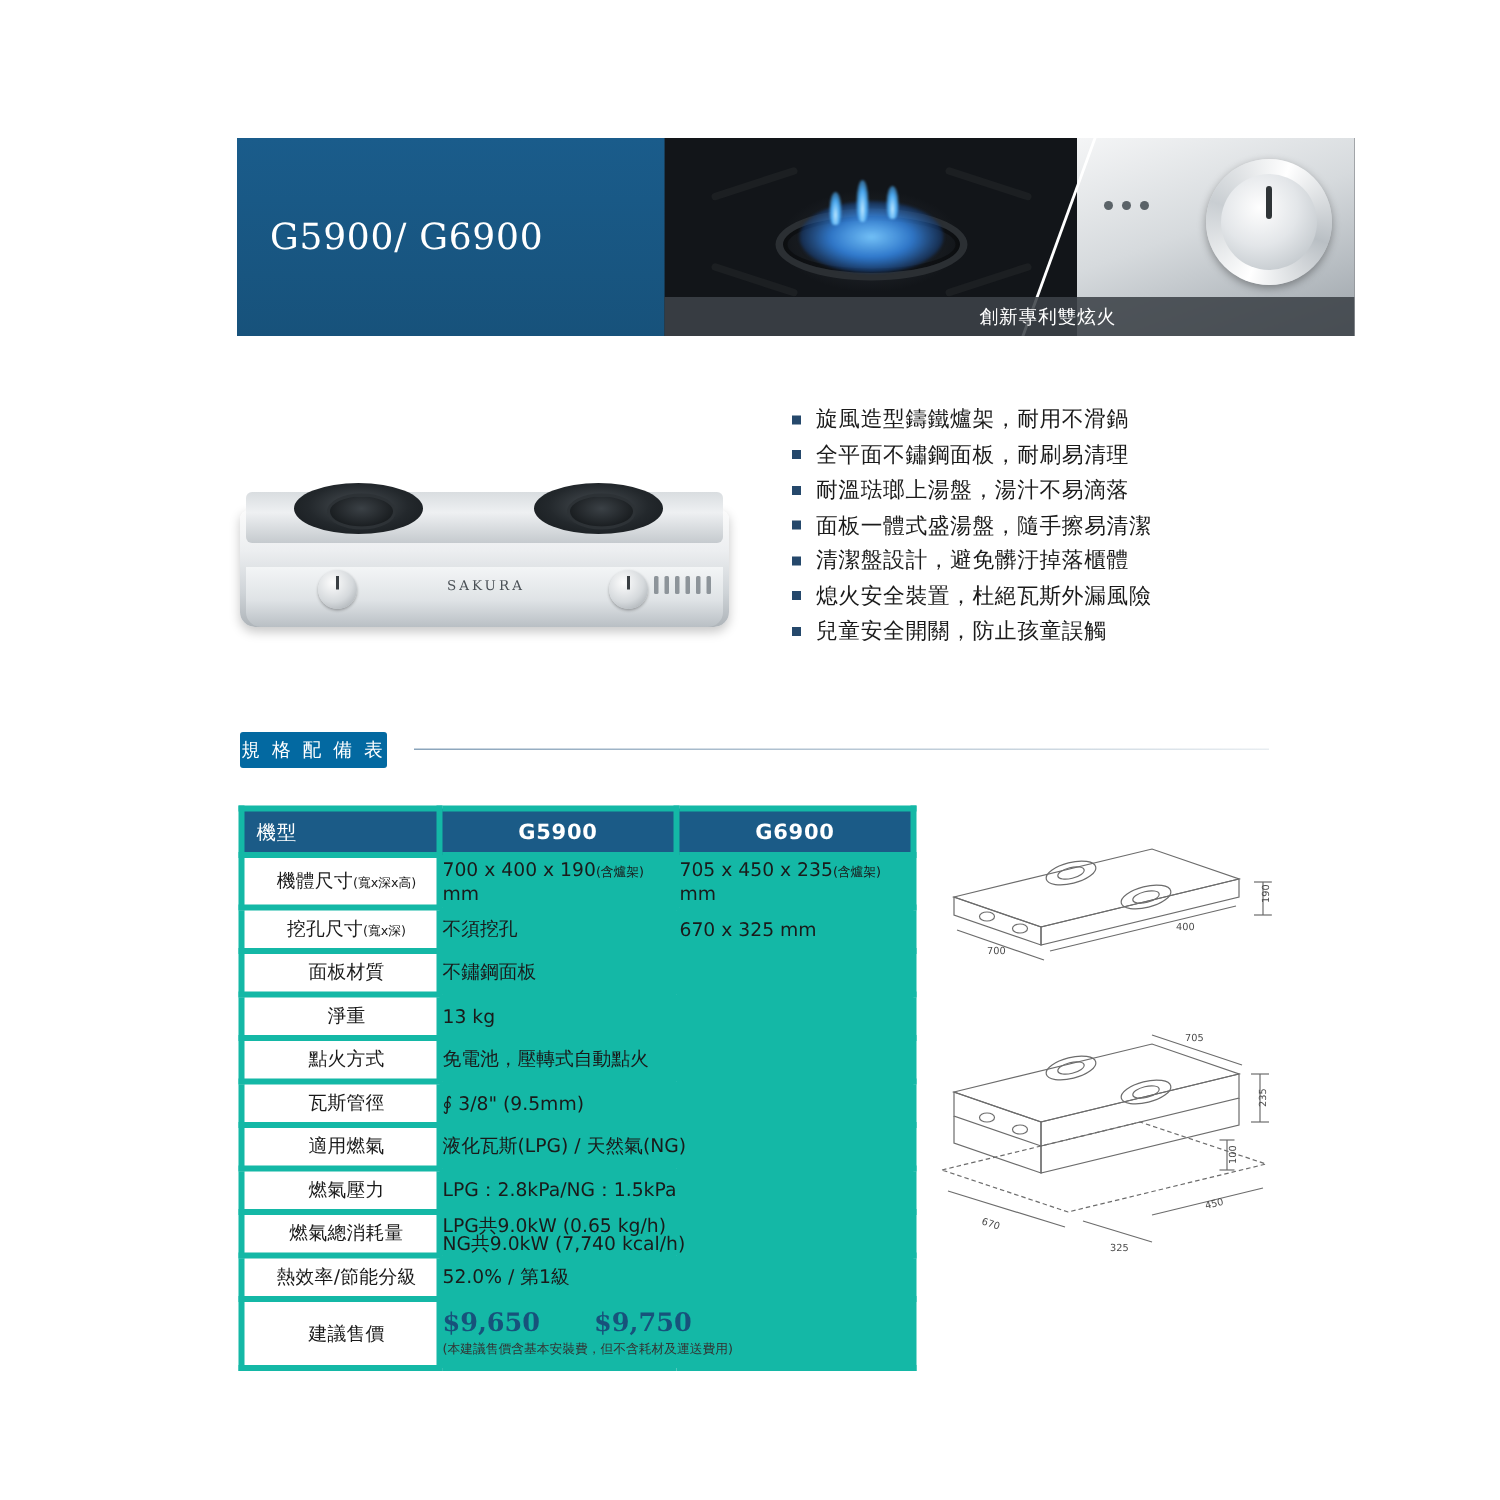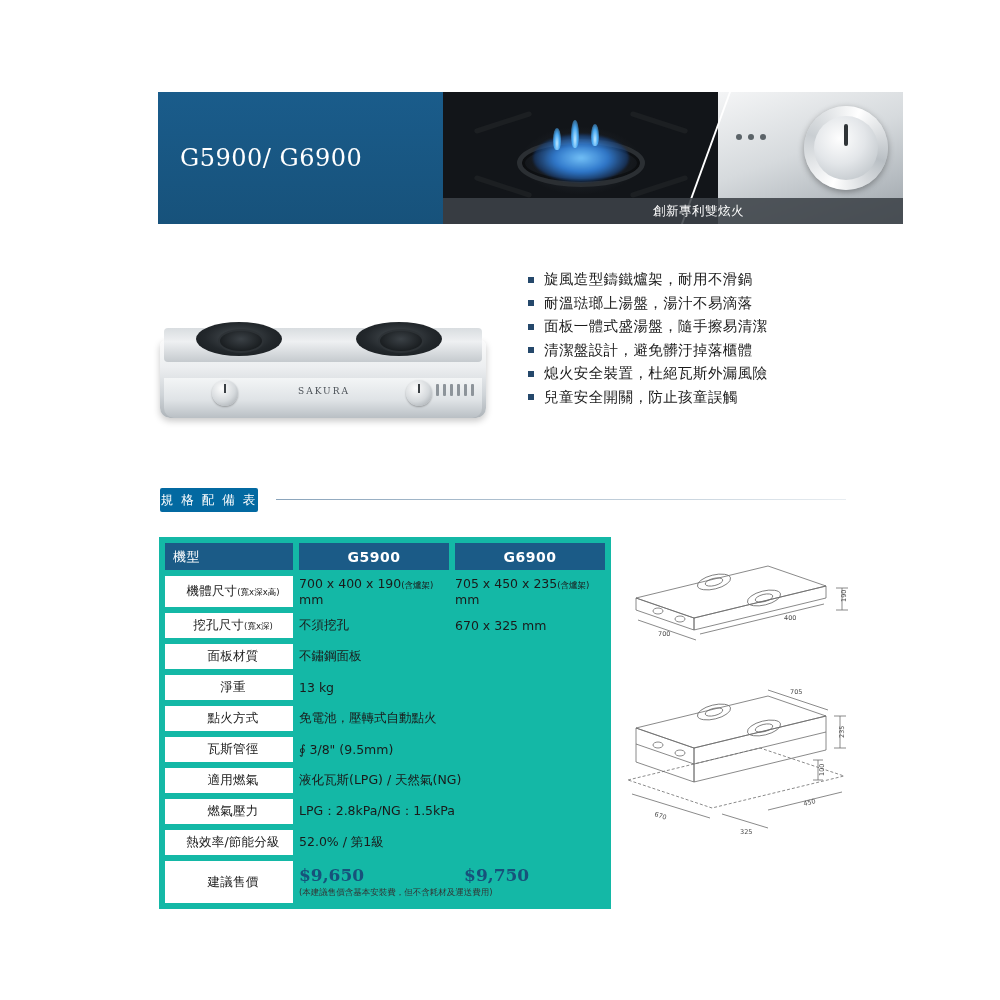--- a/index.html
+++ b/index.html
@@ -299,21 +299,21 @@
   
   .spec-table {
     position: absolute;
     left: 159px;
     top: 537px;
     width: 452px;
     border-collapse: collapse;
     font-size: 12.5px;
   }
   .spec-table td, .spec-table th {
-    border: 6px solid #14b8a6;
+    border: 4px solid #14b8a6;
     padding: 0;
     height: 25px;
     vertical-align: middle;
   }
   .th-row th {
     background: #1b5b87;
     color: #fff;
     font-weight: bold;
     font-size: 14px;
     height: 27px;
@@ -432,20 +432,24 @@
     </div>
   </div>
 
   <div class="features">
     <div class="feature-row">
       <span class="bullet"></span>
       <span class="feature-text">旋風造型鑄鐵爐架，耐用不滑鍋</span>
     </div>
     <div class="feature-row">
       <span class="bullet"></span>
+      <span class="feature-text">全平面不鏽鋼面板，耐刷易清理</span>
+    </div>
+    <div class="feature-row">
+      <span class="bullet"></span>
       <span class="feature-text">耐溫琺瑯上湯盤，湯汁不易滴落</span>
     </div>
     <div class="feature-row">
       <span class="bullet"></span>
       <span class="feature-text">面板一體式盛湯盤，隨手擦易清潔</span>
     </div>
     <div class="feature-row">
       <span class="bullet"></span>
       <span class="feature-text">清潔盤設計，避免髒汙掉落櫃體</span>
     </div>
@@ -505,30 +509,37 @@
     <tr>
       <td class="label-col">適用燃氣</td>
       <td class="val" colspan="2">液化瓦斯(LPG) / 天然氣(NG)</td>
     </tr>
 
     <tr>
       <td class="label-col">燃氣壓力</td>
       <td class="val" colspan="2">LPG：2.8kPa/NG：1.5kPa</td>
     </tr>
 
+    <tr>
+      <td class="label-col">燃氣總消耗量</td>
+      <td class="val small-2" colspan="2">
+        <div>LPG共9.0kW (0.65 kg/h)</div>
+        <div>NG共9.0kW (7,740 kcal/h)</div>
+      </td>
+    </tr>
 
     <tr>
       <td class="label-col">熱效率/節能分級</td>
       <td class="val" colspan="2">52.0% / 第1級</td>
     </tr>
 
     <tr class="price-row">
       <td class="label-col">建議售價</td>
       <td class="val" colspan="2">
-        <span class="price" style="margin-right:100px;">$9,650</span><span class="price">$9,750</span>
+        <span class="price" style="margin-right:36px;">$9,650</span><span class="price">$9,750</span>
         <span class="price-note">(本建議售價含基本安裝費，但不含耗材及運送費用)</span>
       </td>
     </tr>
   </tbody>
     </table>
 
   <div class="drawings">
     <svg width="250" height="330" viewBox="0 0 250 330">
       <g stroke="#6c6c6c" fill="none" stroke-width="0.8">
 

